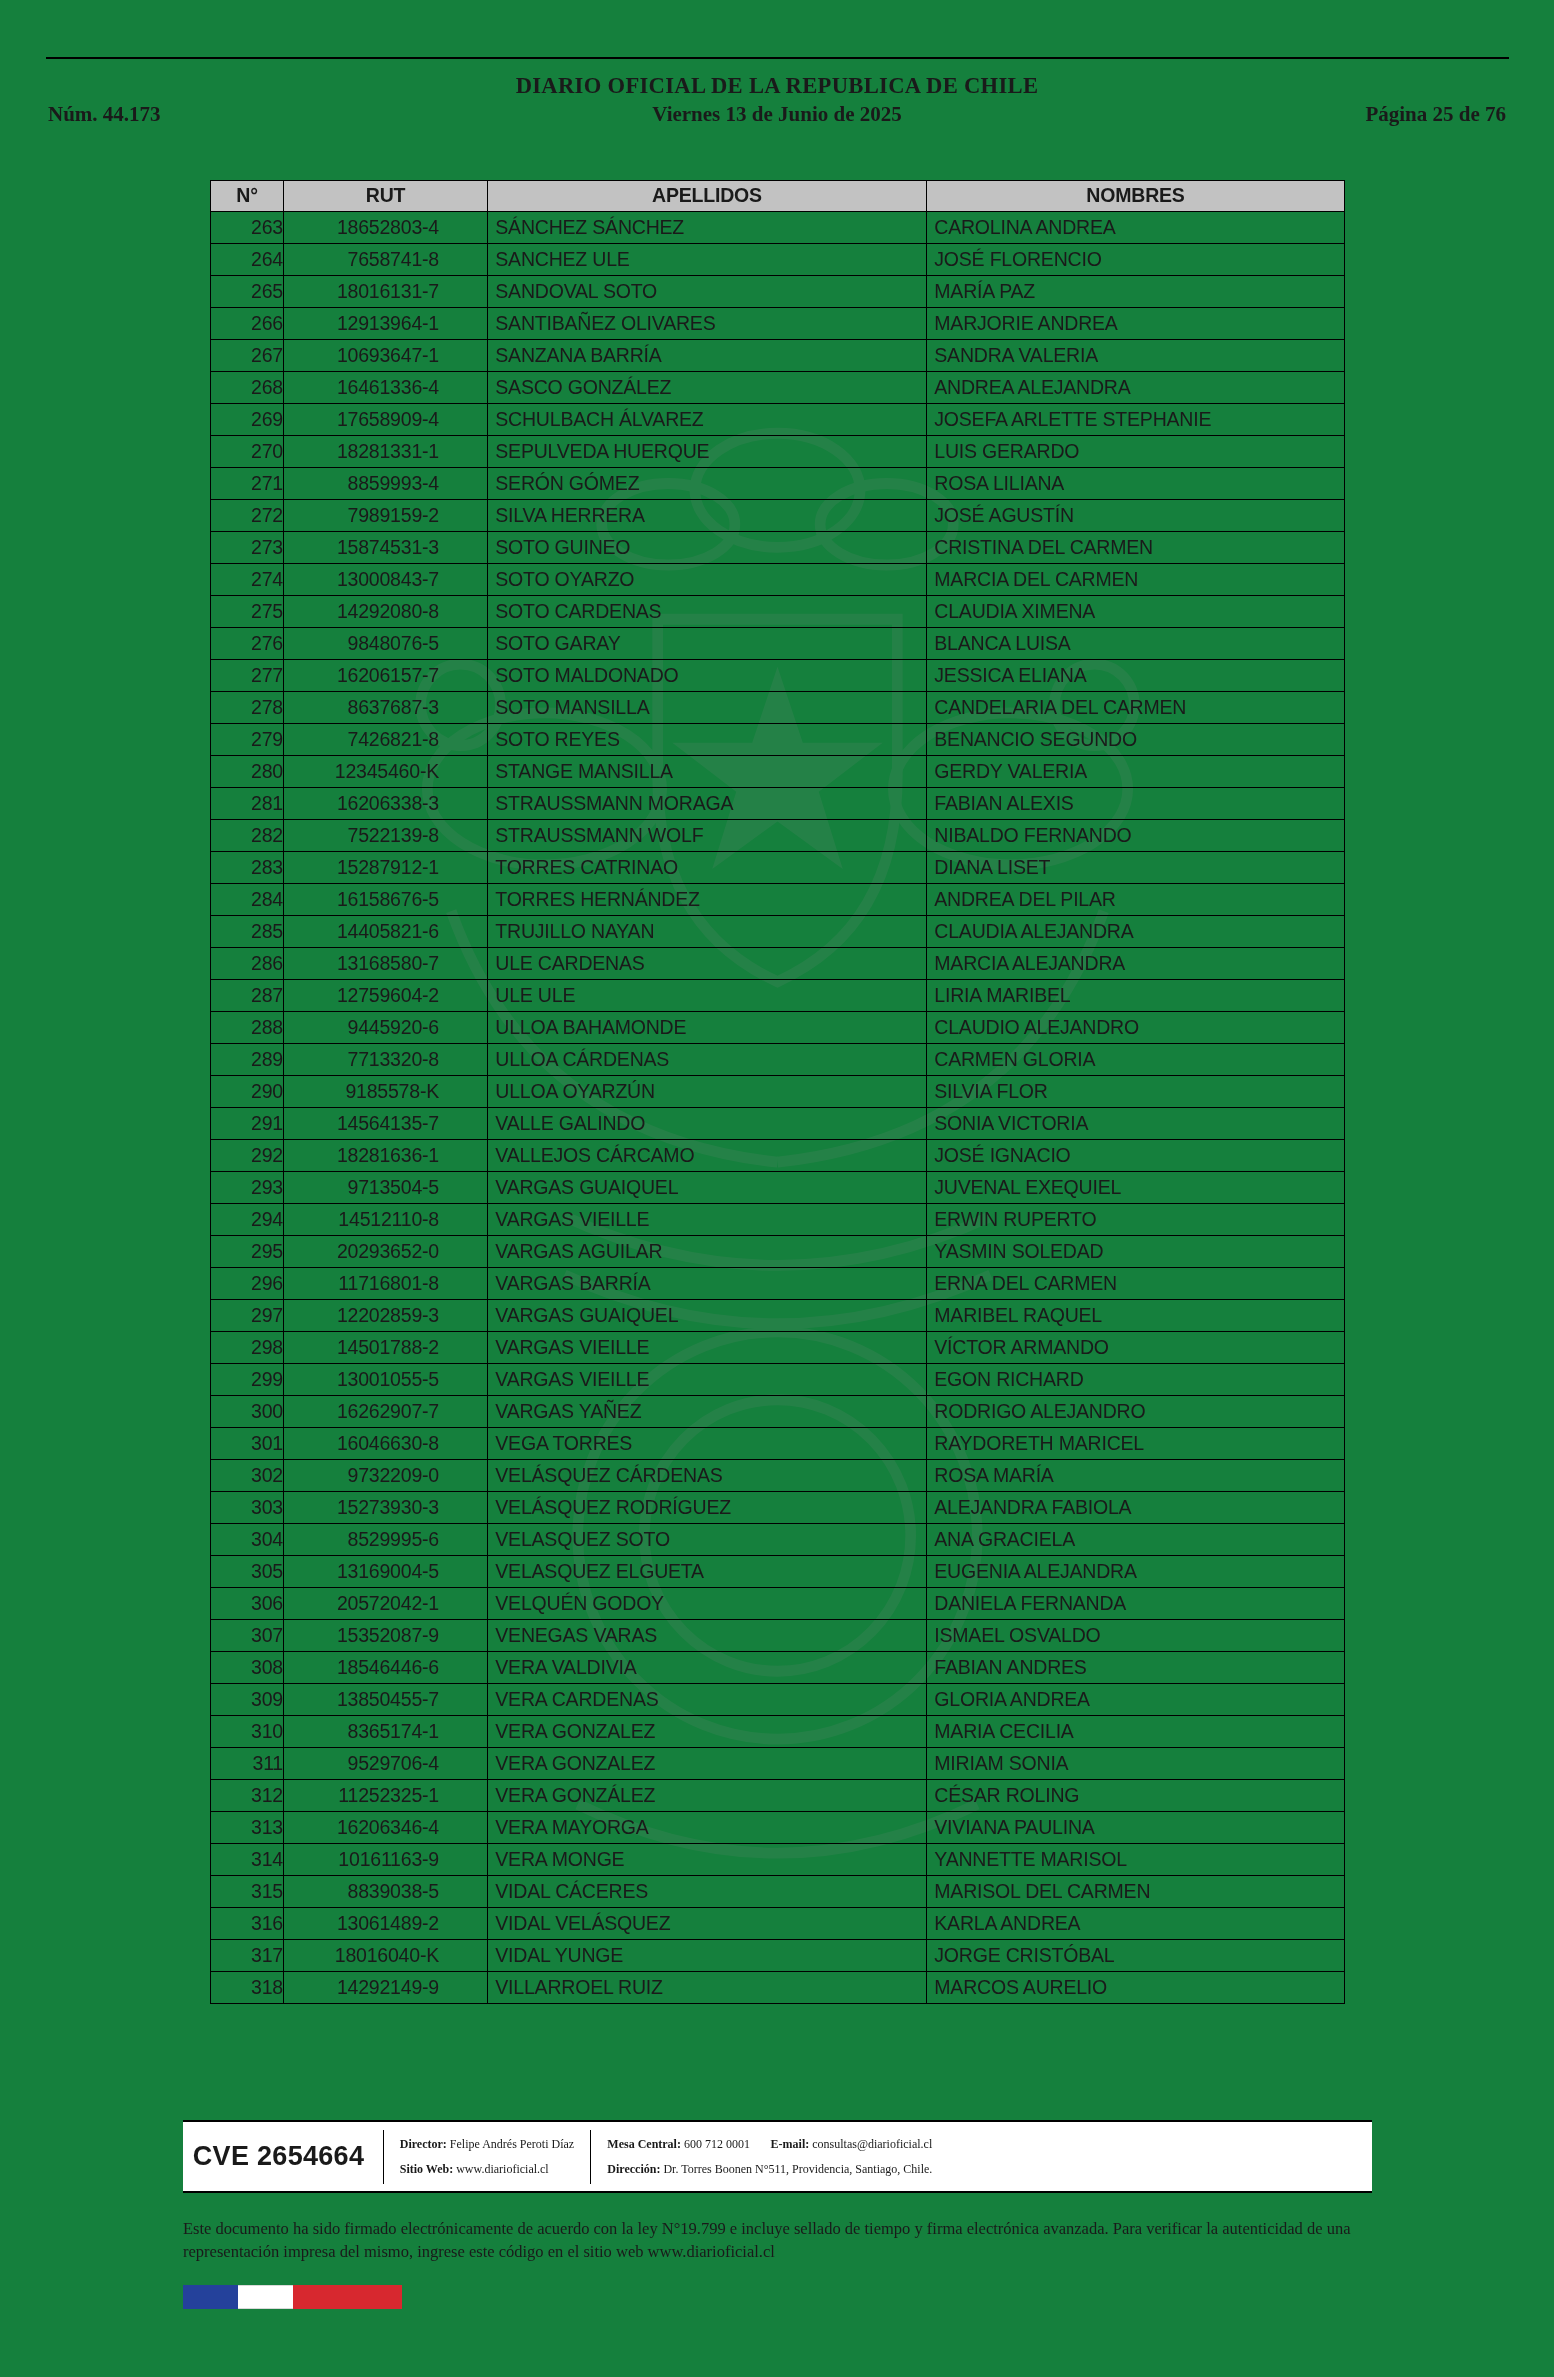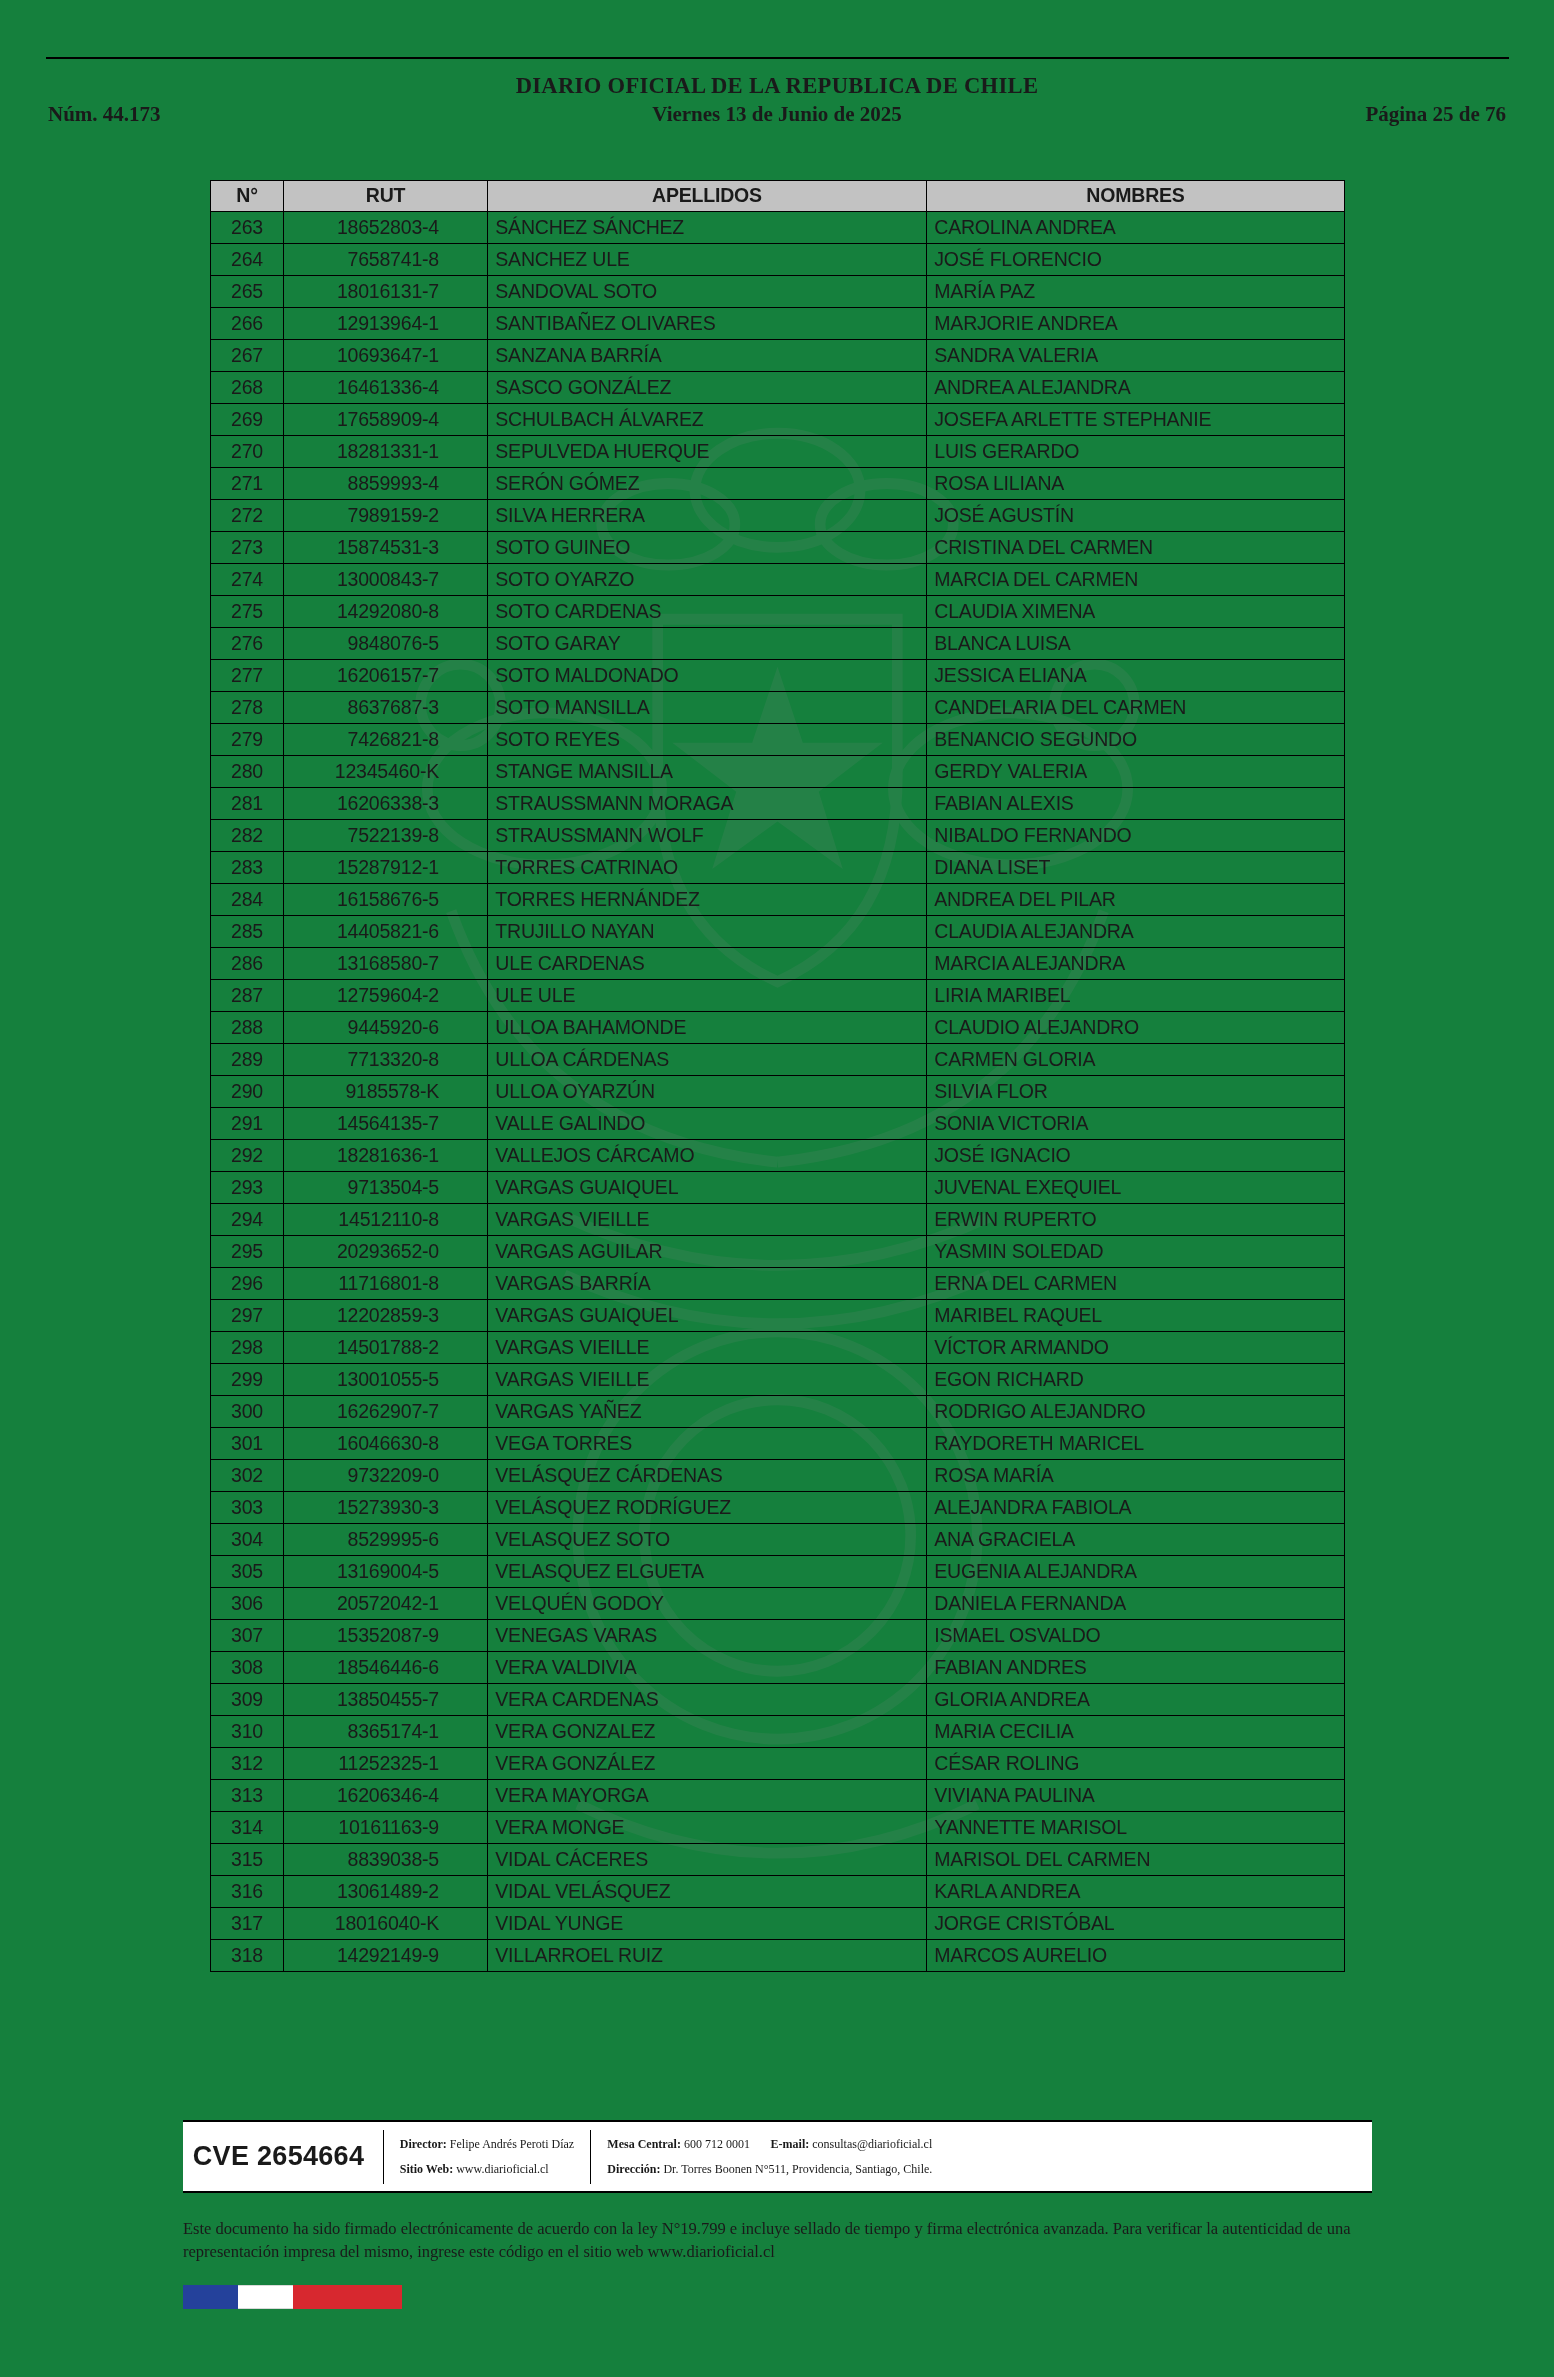--- a/index.html
+++ b/index.html
@@ -78,21 +78,21 @@
     overflow: hidden;
     padding: 0;
   }
   .roster th {
     background: #c2c2c2;
     height: 30.5px;
     text-align: center;
     font-weight: bold;
   }
   .roster td { height: 32px; background: transparent; }
-  .roster td.c0 { text-align: center; }
+  .roster td.c0 { text-align: right; }
   .roster td.c1 { text-align: right; padding-right: 48px; }
   .roster td.c2, .roster td.c3 { text-align: left; padding-left: 7.3px; }
 
   
   .footer-box {
     position: absolute;
     left: 183px;
     top: 2120px;
     width: 1189px;
     height: 73px;
@@ -478,20 +478,26 @@
           <td class="c0">309</td>
           <td class="c1">13850455-7</td>
           <td class="c2">VERA CARDENAS</td>
           <td class="c3">GLORIA ANDREA</td>
         </tr>
         <tr>
           <td class="c0">310</td>
           <td class="c1">8365174-1</td>
           <td class="c2">VERA GONZALEZ</td>
           <td class="c3">MARIA CECILIA</td>
+        </tr>
+        <tr>
+          <td class="c0">311</td>
+          <td class="c1">9529706-4</td>
+          <td class="c2">VERA GONZALEZ</td>
+          <td class="c3">MIRIAM SONIA</td>
         </tr>
         <tr>
           <td class="c0">312</td>
           <td class="c1">11252325-1</td>
           <td class="c2">VERA GONZÁLEZ</td>
           <td class="c3">CÉSAR ROLING</td>
         </tr>
         <tr>
           <td class="c0">313</td>
           <td class="c1">16206346-4</td>

